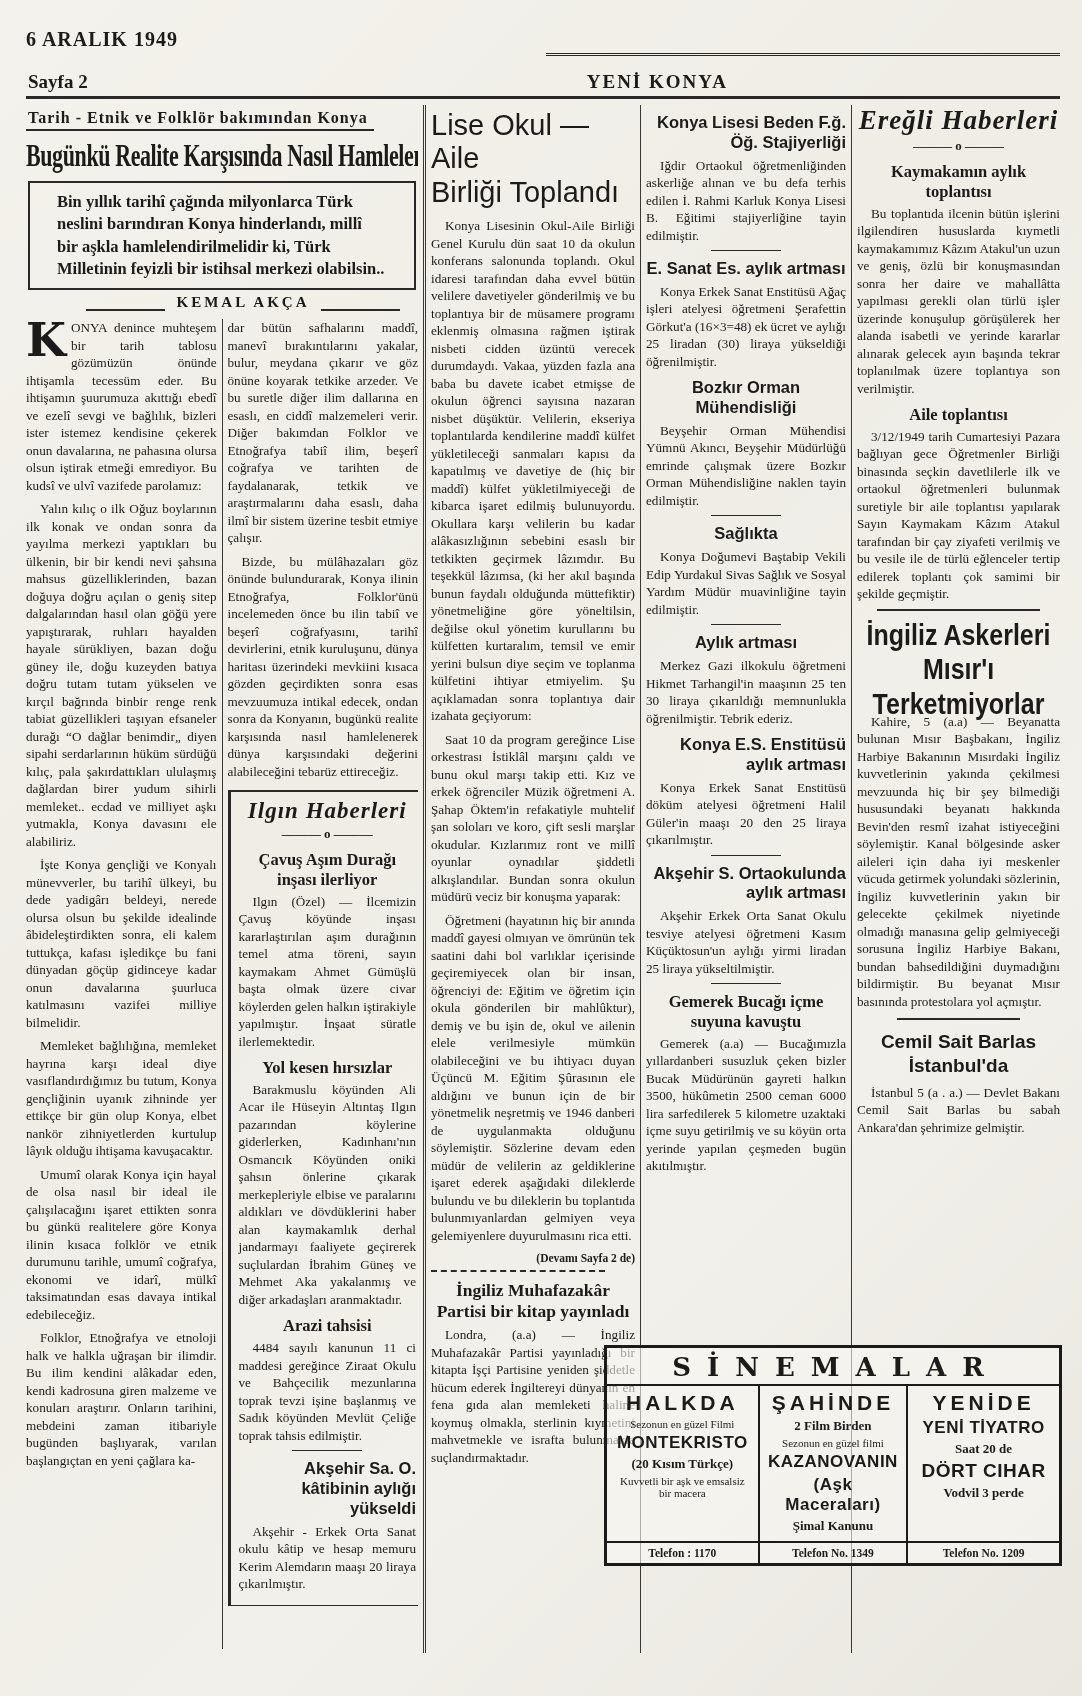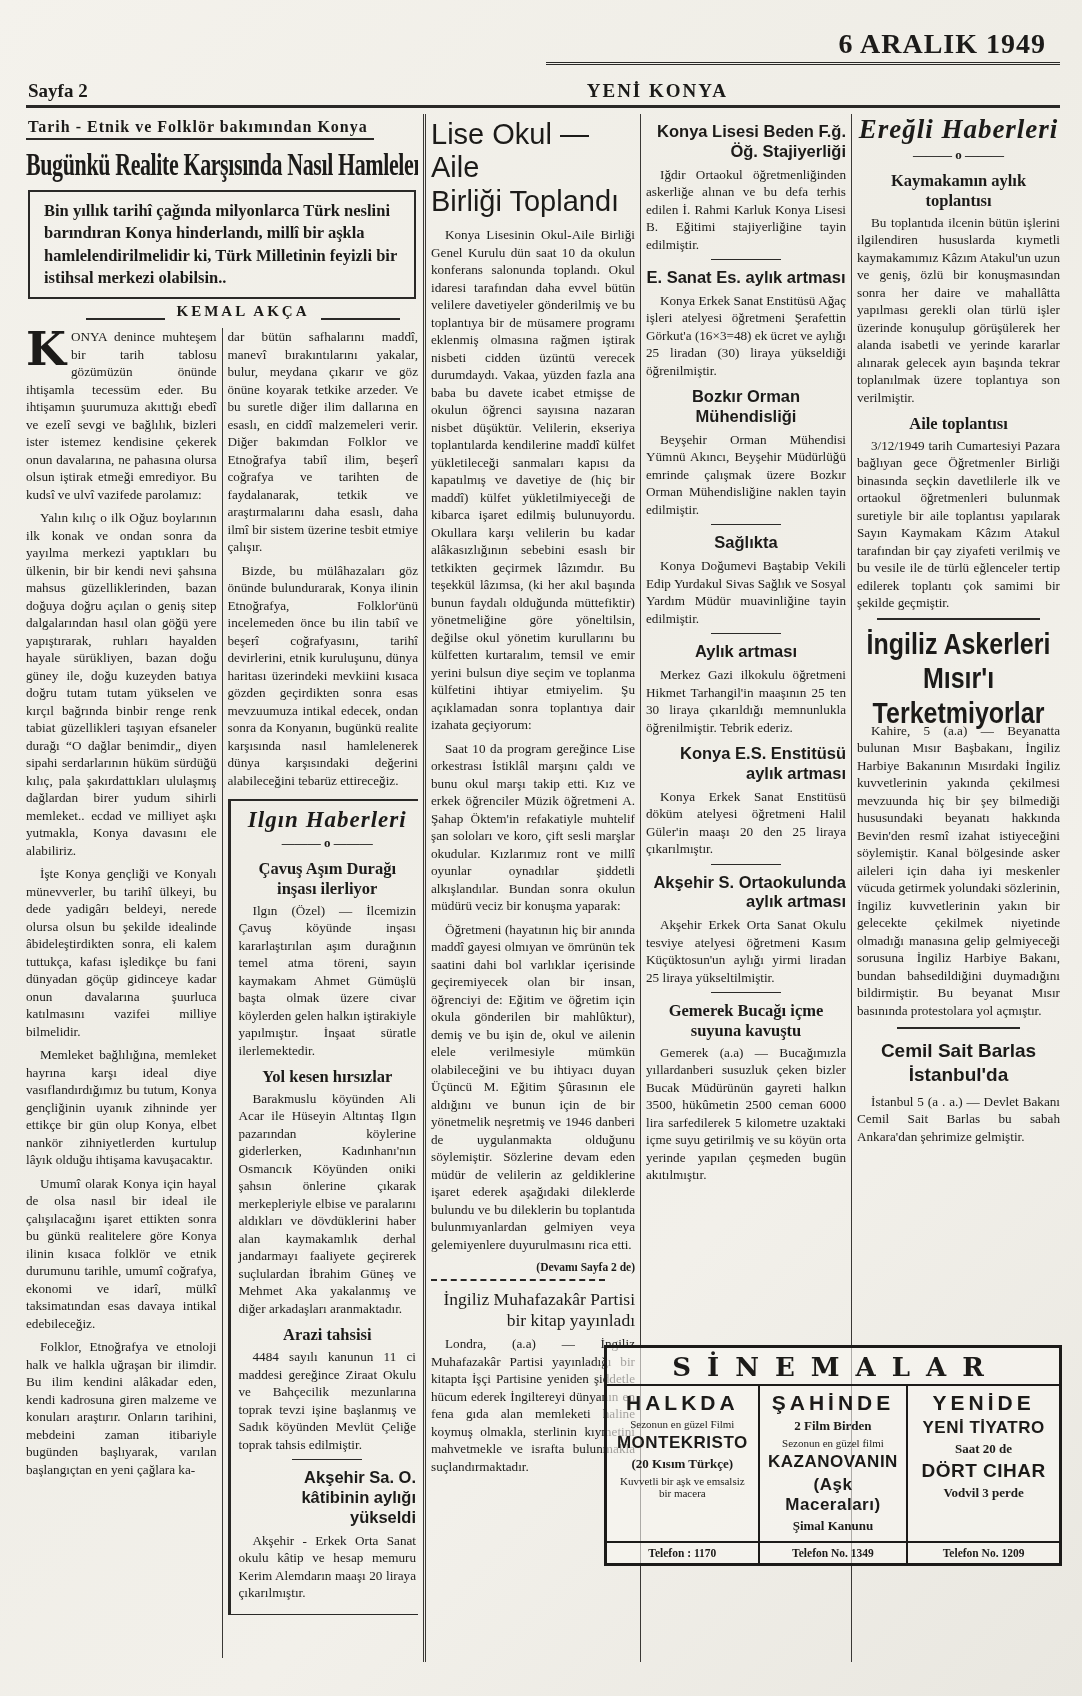--- a/index.html
+++ b/index.html
@@ -9,58 +9,58 @@
     width:1082px;height:1696px;
     margin:0 auto;
     background:linear-gradient(135deg,#f4f2ec 0%,#efede6 40%,#f2f0ea 70%,#e9e7e0 100%);
     color:#1c1b19;
     font-family:"Liberation Serif", serif;
     overflow:hidden;
     box-sizing:border-box;
     padding:10px 22px 12px 26px;
   }
   
-  .date-line{text-align:right;font-weight:bold;font-size:28px;letter-spacing:1px;padding:18px 14px 2px 0;}
+  .date-line{font-weight:bold;font-size:20px;letter-spacing:1px;padding:18px 14px 2px 0;}
   .date-rule{border-bottom:3px double #2a2927;margin:0 0 4px 520px;}
   .header-row{display:flex;align-items:flex-end;justify-content:space-between;padding:0 2px;margin-top:15px;}
   .page-label{font-weight:bold;font-size:19px;}
   .masthead{font-weight:bold;font-size:19px;letter-spacing:2px;margin-right:330px;}
   .header-rule{border-bottom:3px solid #2a2927;margin:3px 0 0 0;}
   
   .content{display:flex;margin-top:6px;height:1548px;overflow:hidden;}
   .vrule{border-left:1px solid #3a3835;margin:0 5px;}
   .vrule.double{border-left:3px double #3a3835;}
   .col{overflow:hidden;}
   
   .main-art{width:392px;flex:none;}
   .kicker{font-weight:bold;font-size:16px;letter-spacing:1px;border-bottom:2px solid #2a2927;display:inline-block;padding:4px 6px 2px 2px;}
   .headline-wrap{margin:6px 0 4px 0;}
   .headline{font-weight:bold;font-size:22px;letter-spacing:-0.4px;transform:scaleY(1.45);transform-origin:top left;white-space:nowrap;}
-  .lede-box{border:2px solid #2a2927;margin:18px 2px 4px 2px;padding:8px 14px;font-weight:bold;font-size:16.5px;line-height:1.35;}
+  .lede-box{border:2px solid #2a2927;margin:18px 2px 4px 2px;padding:8px 27px;font-weight:bold;font-size:16.5px;line-height:1.35;}
   .byline-row{display:flex;align-items:flex-end;margin:4px 18px 8px 60px;}
   .byline-row .line{flex:1;border-bottom:2px solid #2a2927;}
   .byline{font-weight:bold;font-size:15px;letter-spacing:3px;padding:0 12px;}
   .art-cols{display:flex;height:1330px;overflow:hidden;}
   .acol{width:50%;overflow:hidden;}
   .acol p, .bodytext p{margin:0 0 6px 0;font-size:13.2px;line-height:17.5px;text-align:justify;text-indent:14px;}
   .dropcap{float:left;font-weight:bold;font-size:46px;line-height:38px;padding:2px 5px 0 0;font-family:"DejaVu Serif",serif;}
   p.first{text-indent:0;}
   
   .ilgin-box{border-top:2px solid #2a2927;border-left:3px solid #2a2927;border-bottom:1px solid #2a2927;margin-top:10px;padding:6px 2px 6px 8px;}
   .ilgin-title{font-style:italic;font-weight:bold;font-size:23px;text-align:center;letter-spacing:1px;}
   .o-divider{text-align:center;font-size:13px;letter-spacing:0;margin:2px 0 6px 0;font-weight:bold;}
   .subhead-serif{font-weight:bold;font-size:16.5px;text-align:center;margin:8px 0 3px 0;line-height:1.2;}
   .subhead-sans{font-family:"Liberation Sans",sans-serif;font-weight:bold;font-size:16.5px;margin:8px 0 4px 0;line-height:1.2;text-align:right;}
   .subhead-sans.center{text-align:center;}
   
   .col3{width:204px;flex:none;display:flex;flex-direction:column;}
   .lise-headline{font-family:"Liberation Sans",sans-serif;font-weight:400;font-size:29px;text-align:left;line-height:1.15;margin:4px 0 8px 0;}
   .continuation{text-align:right;font-size:11.5px;font-weight:bold;margin:2px 0 2px 0;}
   .dashed-rule{border-top:2px dashed #2a2927;margin:4px 30px 6px 0;}
-  .kitap-head{font-weight:normal;font-size:17.5px;text-align:right;line-height:1.2;margin:2px 0 4px 0;}
+  .kitap-head{font-weight:bold;font-size:17.5px;text-align:center;line-height:1.2;margin:2px 0 4px 0;}
   
   .col4{width:200px;flex:none;}
   .item-rule{border-bottom:1px solid #2a2927;width:70px;margin:6px auto 6px auto;}
   .news-item{margin-bottom:2px;}
   
   .col5{flex:1;}
   .eregli-title{font-style:italic;font-weight:bold;font-size:27px;text-align:center;letter-spacing:1px;}
   .wavy-rule{border-top:2px solid #2a2927;margin:6px 20px;}
   .ingiliz-headline{font-family:"Liberation Sans",sans-serif;font-weight:bold;font-size:25px;text-align:center;line-height:1.2;margin:6px 0;transform:scaleY(1.15);transform-origin:top center;}
   .cemil-head{font-weight:bold;font-size:19px;text-align:center;line-height:1.25;margin:10px 0 6px 0;font-family:"Liberation Sans",sans-serif;}

